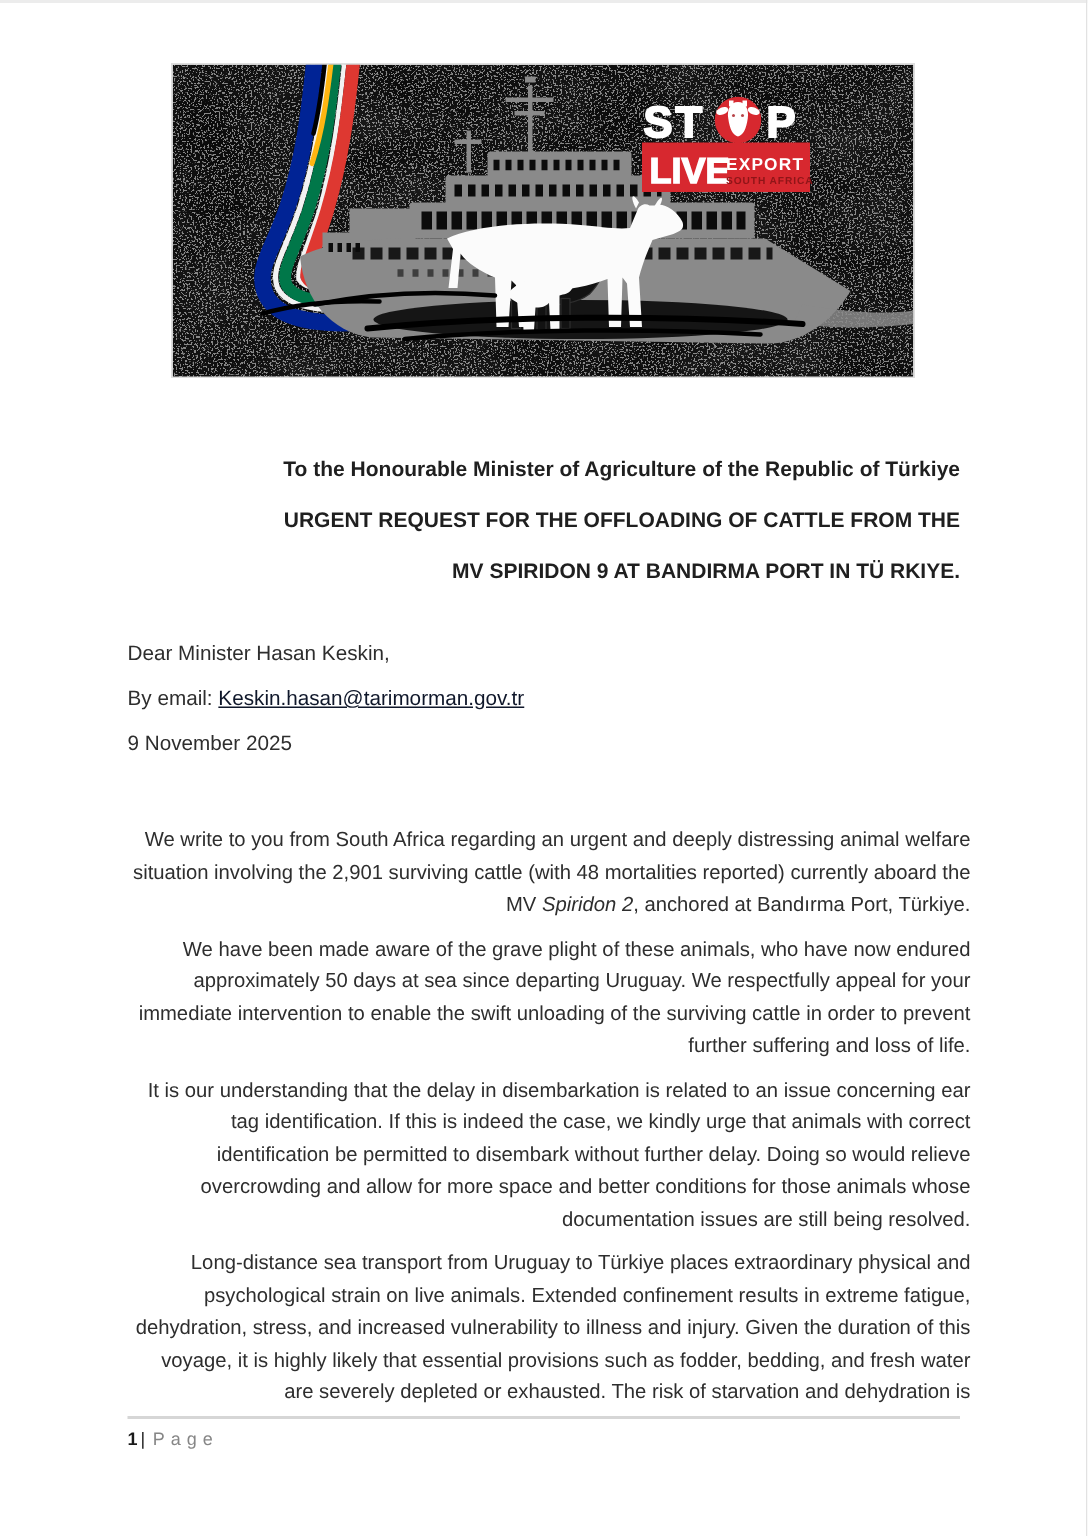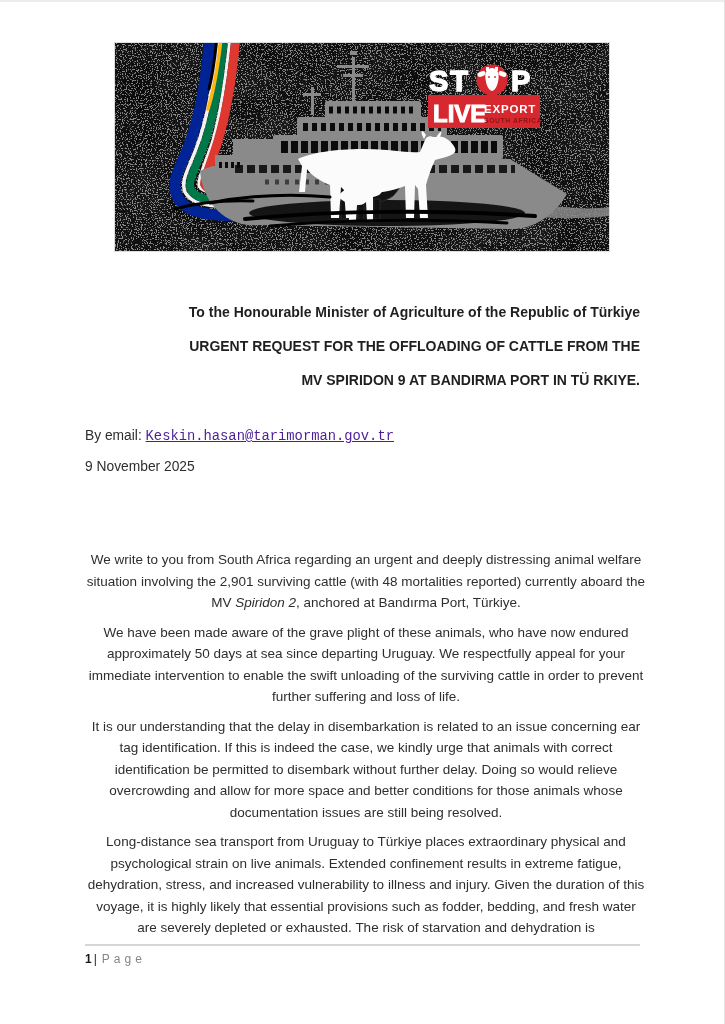--- a/index.html
+++ b/index.html
@@ -13,24 +13,24 @@
   .edge-right{position:absolute;top:0;right:0;width:1px;height:1024px;background:#e2e2e2;}
 
   .banner{position:absolute;left:115px;top:43px;width:494px;height:208px;outline:1px solid #dedede;}
   .banner svg{display:block;}
 
   .title-block{position:absolute;left:85px;top:295px;width:555px;text-align:right;}
   .title-block p{margin:0;font-size:14px;font-weight:bold;line-height:34px;color:#1f1f1f;white-space:nowrap;}
 
   .meta{position:absolute;left:85px;top:424px;width:562px;}
   .meta p{margin:0 0 6.5px 0;font-size:13.8px;line-height:23.5px;color:#2e2e2e;}
-  .email-link{color:#4c1d95;text-decoration:underline;cursor:pointer;font-family:Liberation Mono, monospace;}
+  .email-link{color:#0f172a;text-decoration:underline;cursor:pointer;}
 
   .letter-body{position:absolute;left:85px;top:549px;width:562px;}
-  .letter-body p{margin:0 0 8px 0;font-size:13.5px;line-height:21.5px;color:#2e2e2e;text-align:center;}
+  .letter-body p{margin:0 0 8px 0;font-size:13.5px;line-height:21.5px;color:#2e2e2e;text-align:right;}
   .letter-body em{font-style:italic;}
 
   .footer{position:absolute;left:85px;top:944px;width:555px;}
   .footer-rule{height:2px;background:#d6d6d6;margin-bottom:6px;}
   .footer-text{font-size:12px;color:#808080;}
   .fp-num{font-weight:bold;color:#1a1a1a;}
   .fp-sep{color:#1a1a1a;margin:0 5px 0 2px;}
   .fp-word{letter-spacing:4px;color:#868686;}
 </style>
 </head>
@@ -146,20 +146,21 @@
     </svg>
   </div>
 
   <div class="title-block">
     <p>To the Honourable Minister of Agriculture of the Republic of Türkiye</p>
     <p>URGENT REQUEST FOR THE OFFLOADING OF CATTLE FROM THE</p>
     <p>MV SPIRIDON 9 AT BANDIRMA PORT IN TÜ RKIYE.</p>
   </div>
 
   <div class="meta">
+    <p>Dear Minister Hasan Keskin,</p>
     <p><span>By email: </span><a class="email-link">Keskin.hasan@tarimorman.gov.tr</a></p>
     <p>9 November 2025</p>
   </div>
 
   <div class="letter-body">
     <p><span>We write to you from South Africa regarding an urgent and deeply distressing animal welfare situation involving the 2,901 surviving cattle (with 48 mortalities reported) currently aboard the MV </span><em>Spiridon 2</em><span>, anchored at Bandırma Port, Türkiye.</span></p>
     <p>We have been made aware of the grave plight of these animals, who have now endured approximately 50 days at sea since departing Uruguay. We respectfully appeal for your immediate intervention to enable the swift unloading of the surviving cattle in order to prevent further suffering and loss of life.</p>
     <p>It is our understanding that the delay in disembarkation is related to an issue concerning ear tag identification. If this is indeed the case, we kindly urge that animals with correct identification be permitted to disembark without further delay. Doing so would relieve overcrowding and allow for more space and better conditions for those animals whose documentation issues are still being resolved.</p>
     <p>Long-distance sea transport from Uruguay to Türkiye places extraordinary physical and psychological strain on live animals. Extended confinement results in extreme fatigue, dehydration, stress, and increased vulnerability to illness and injury. Given the duration of this voyage, it is highly likely that essential provisions such as fodder, bedding, and fresh water are severely depleted or exhausted. The risk of starvation and dehydration is</p>
   </div>

